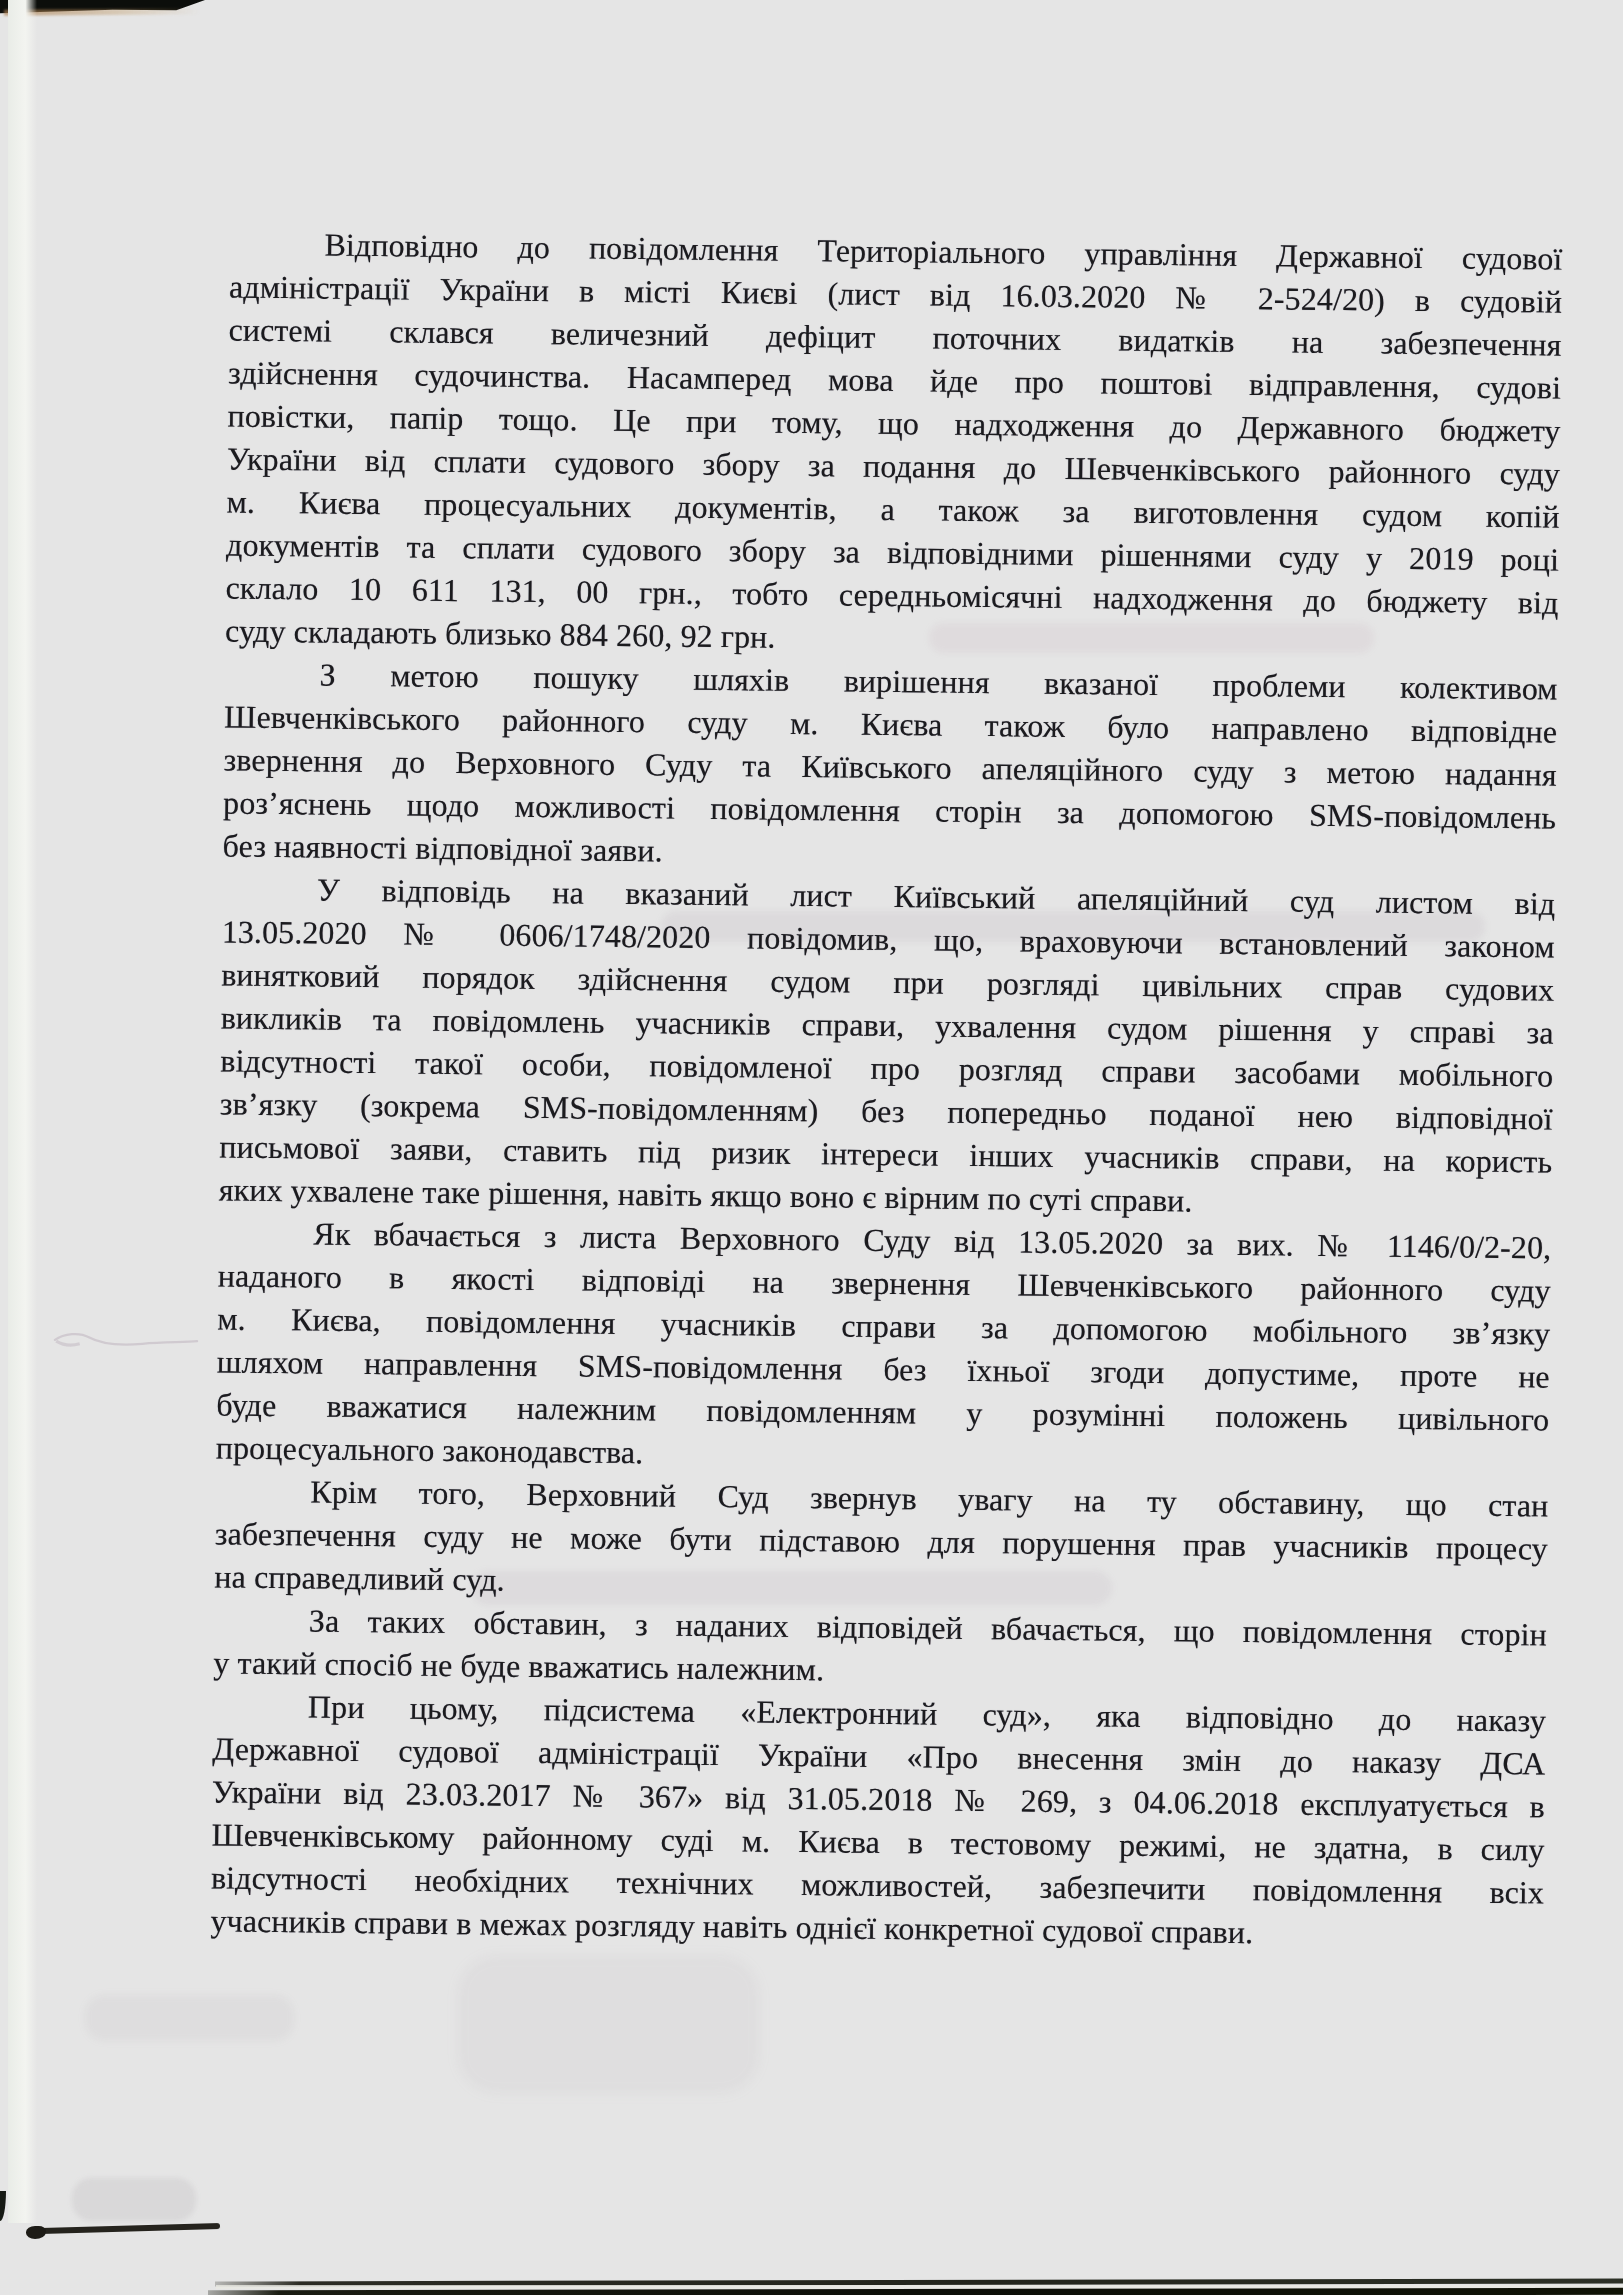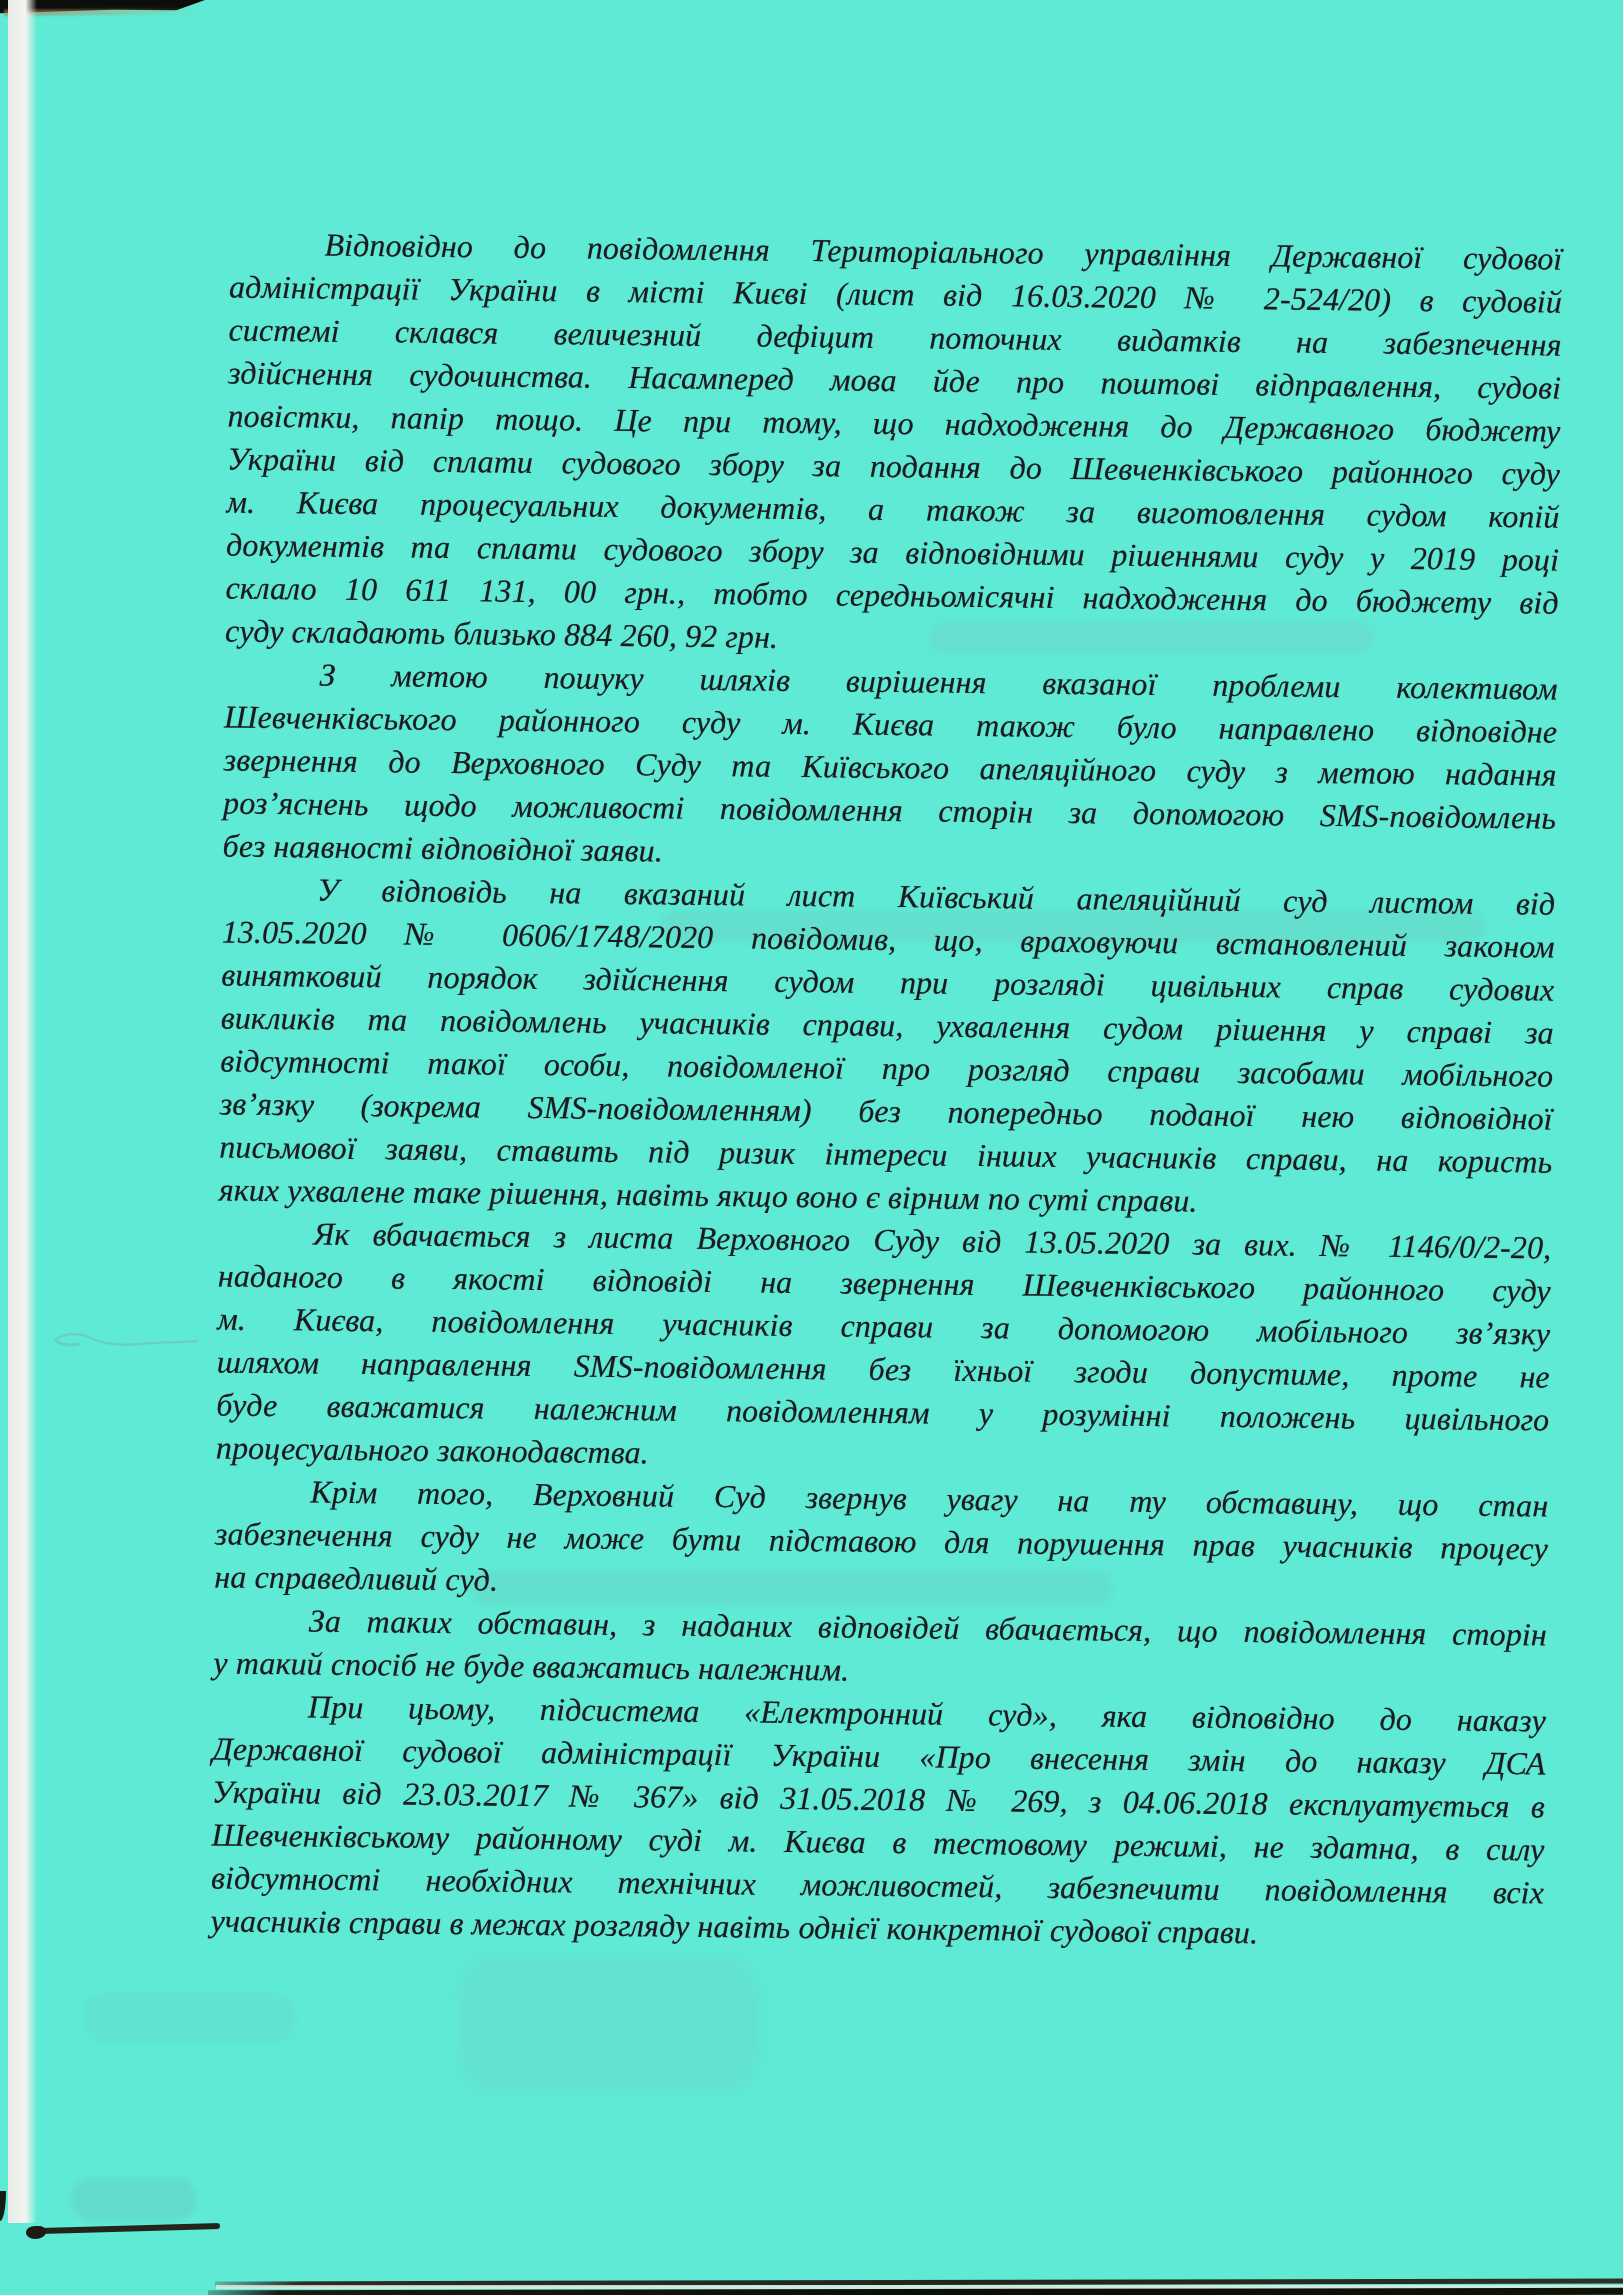--- a/index.html
+++ b/index.html
@@ -3,21 +3,21 @@
 <meta charset="utf-8">
 <style>
   html,body{margin:0;padding:0;}
   body{
     width:1623px;height:2295px;
     background:#ffffff;
     overflow:hidden;
     position:relative;
     font-family:"Liberation Serif","DejaVu Serif",serif;
   }
-  .scan-page{position:absolute;inset:0;background:#5eead4;font-style:italic;}
+  .scan-page{position:absolute;inset:0;background:#e5e5e5;}
 
   
   .artifact{position:absolute;}
   .top-edge-bar{
     left:0;top:0;width:205px;height:14.4px;
     background:#0c0e0b;
     clip-path:polygon(0 0,100% 0,86% 72%,55% 68%,0 92%);
   }
   .top-edge-fringe{
     left:3.9px;top:9.2px;width:196px;height:5.9px;

